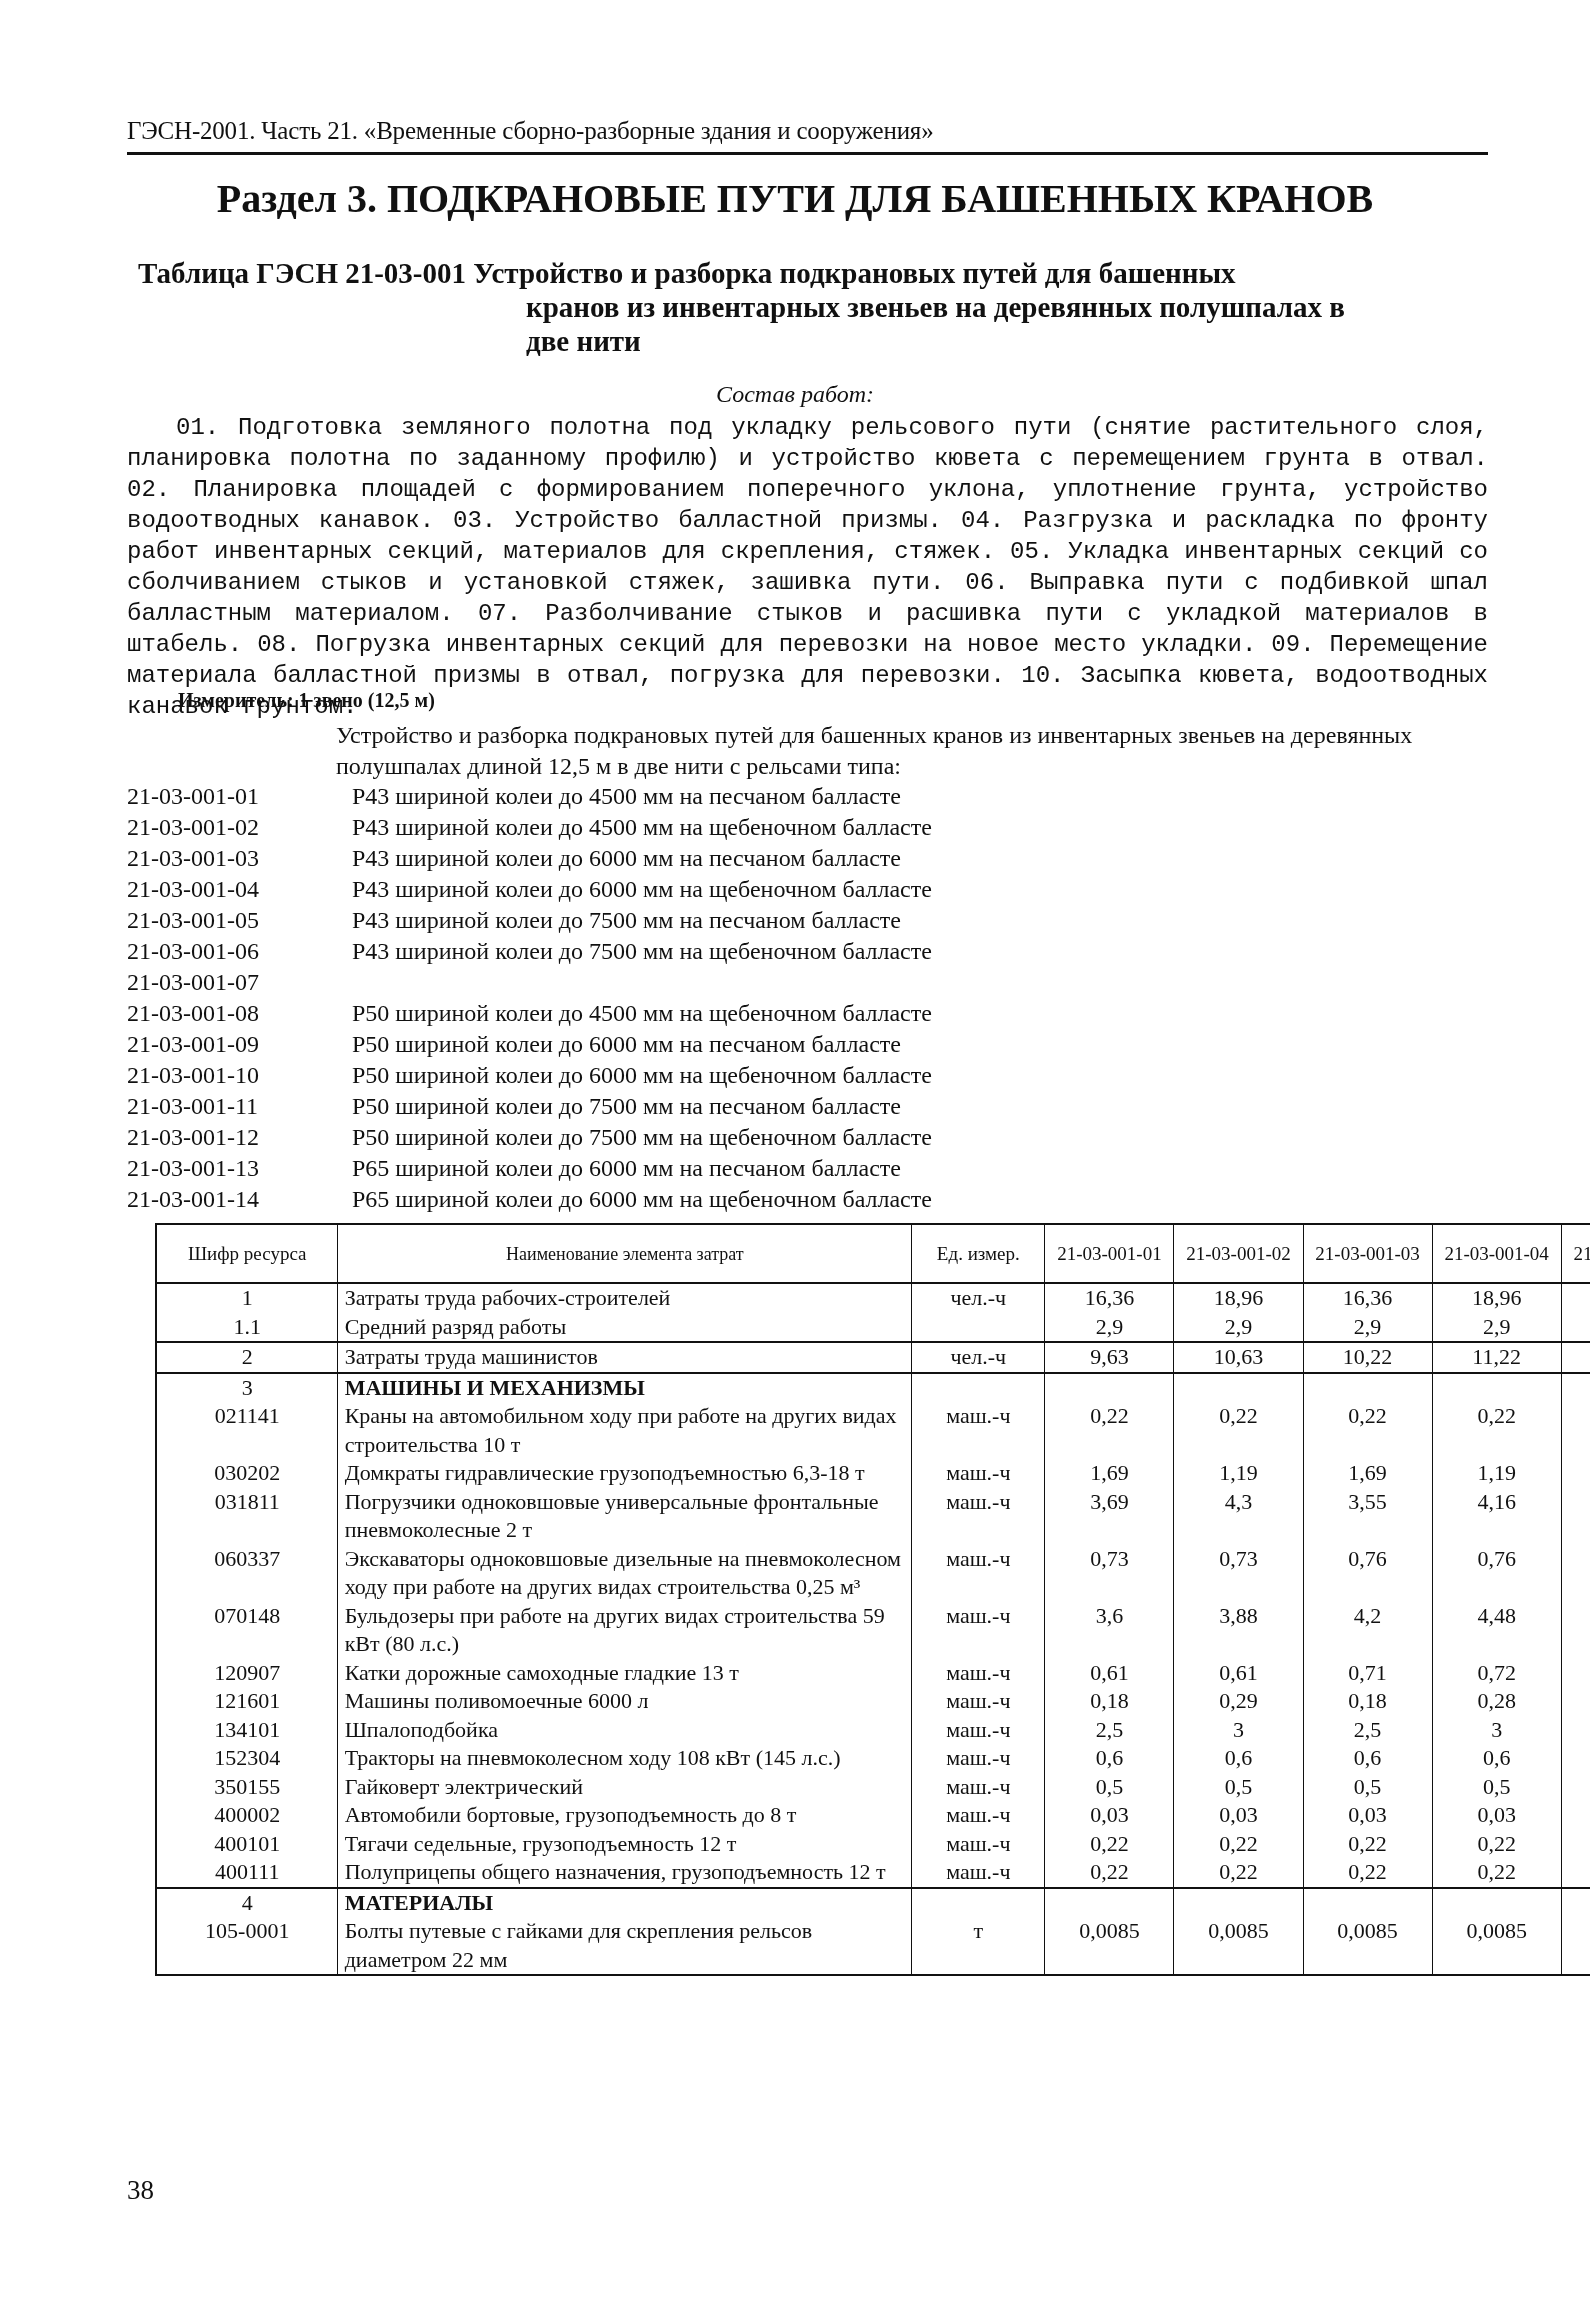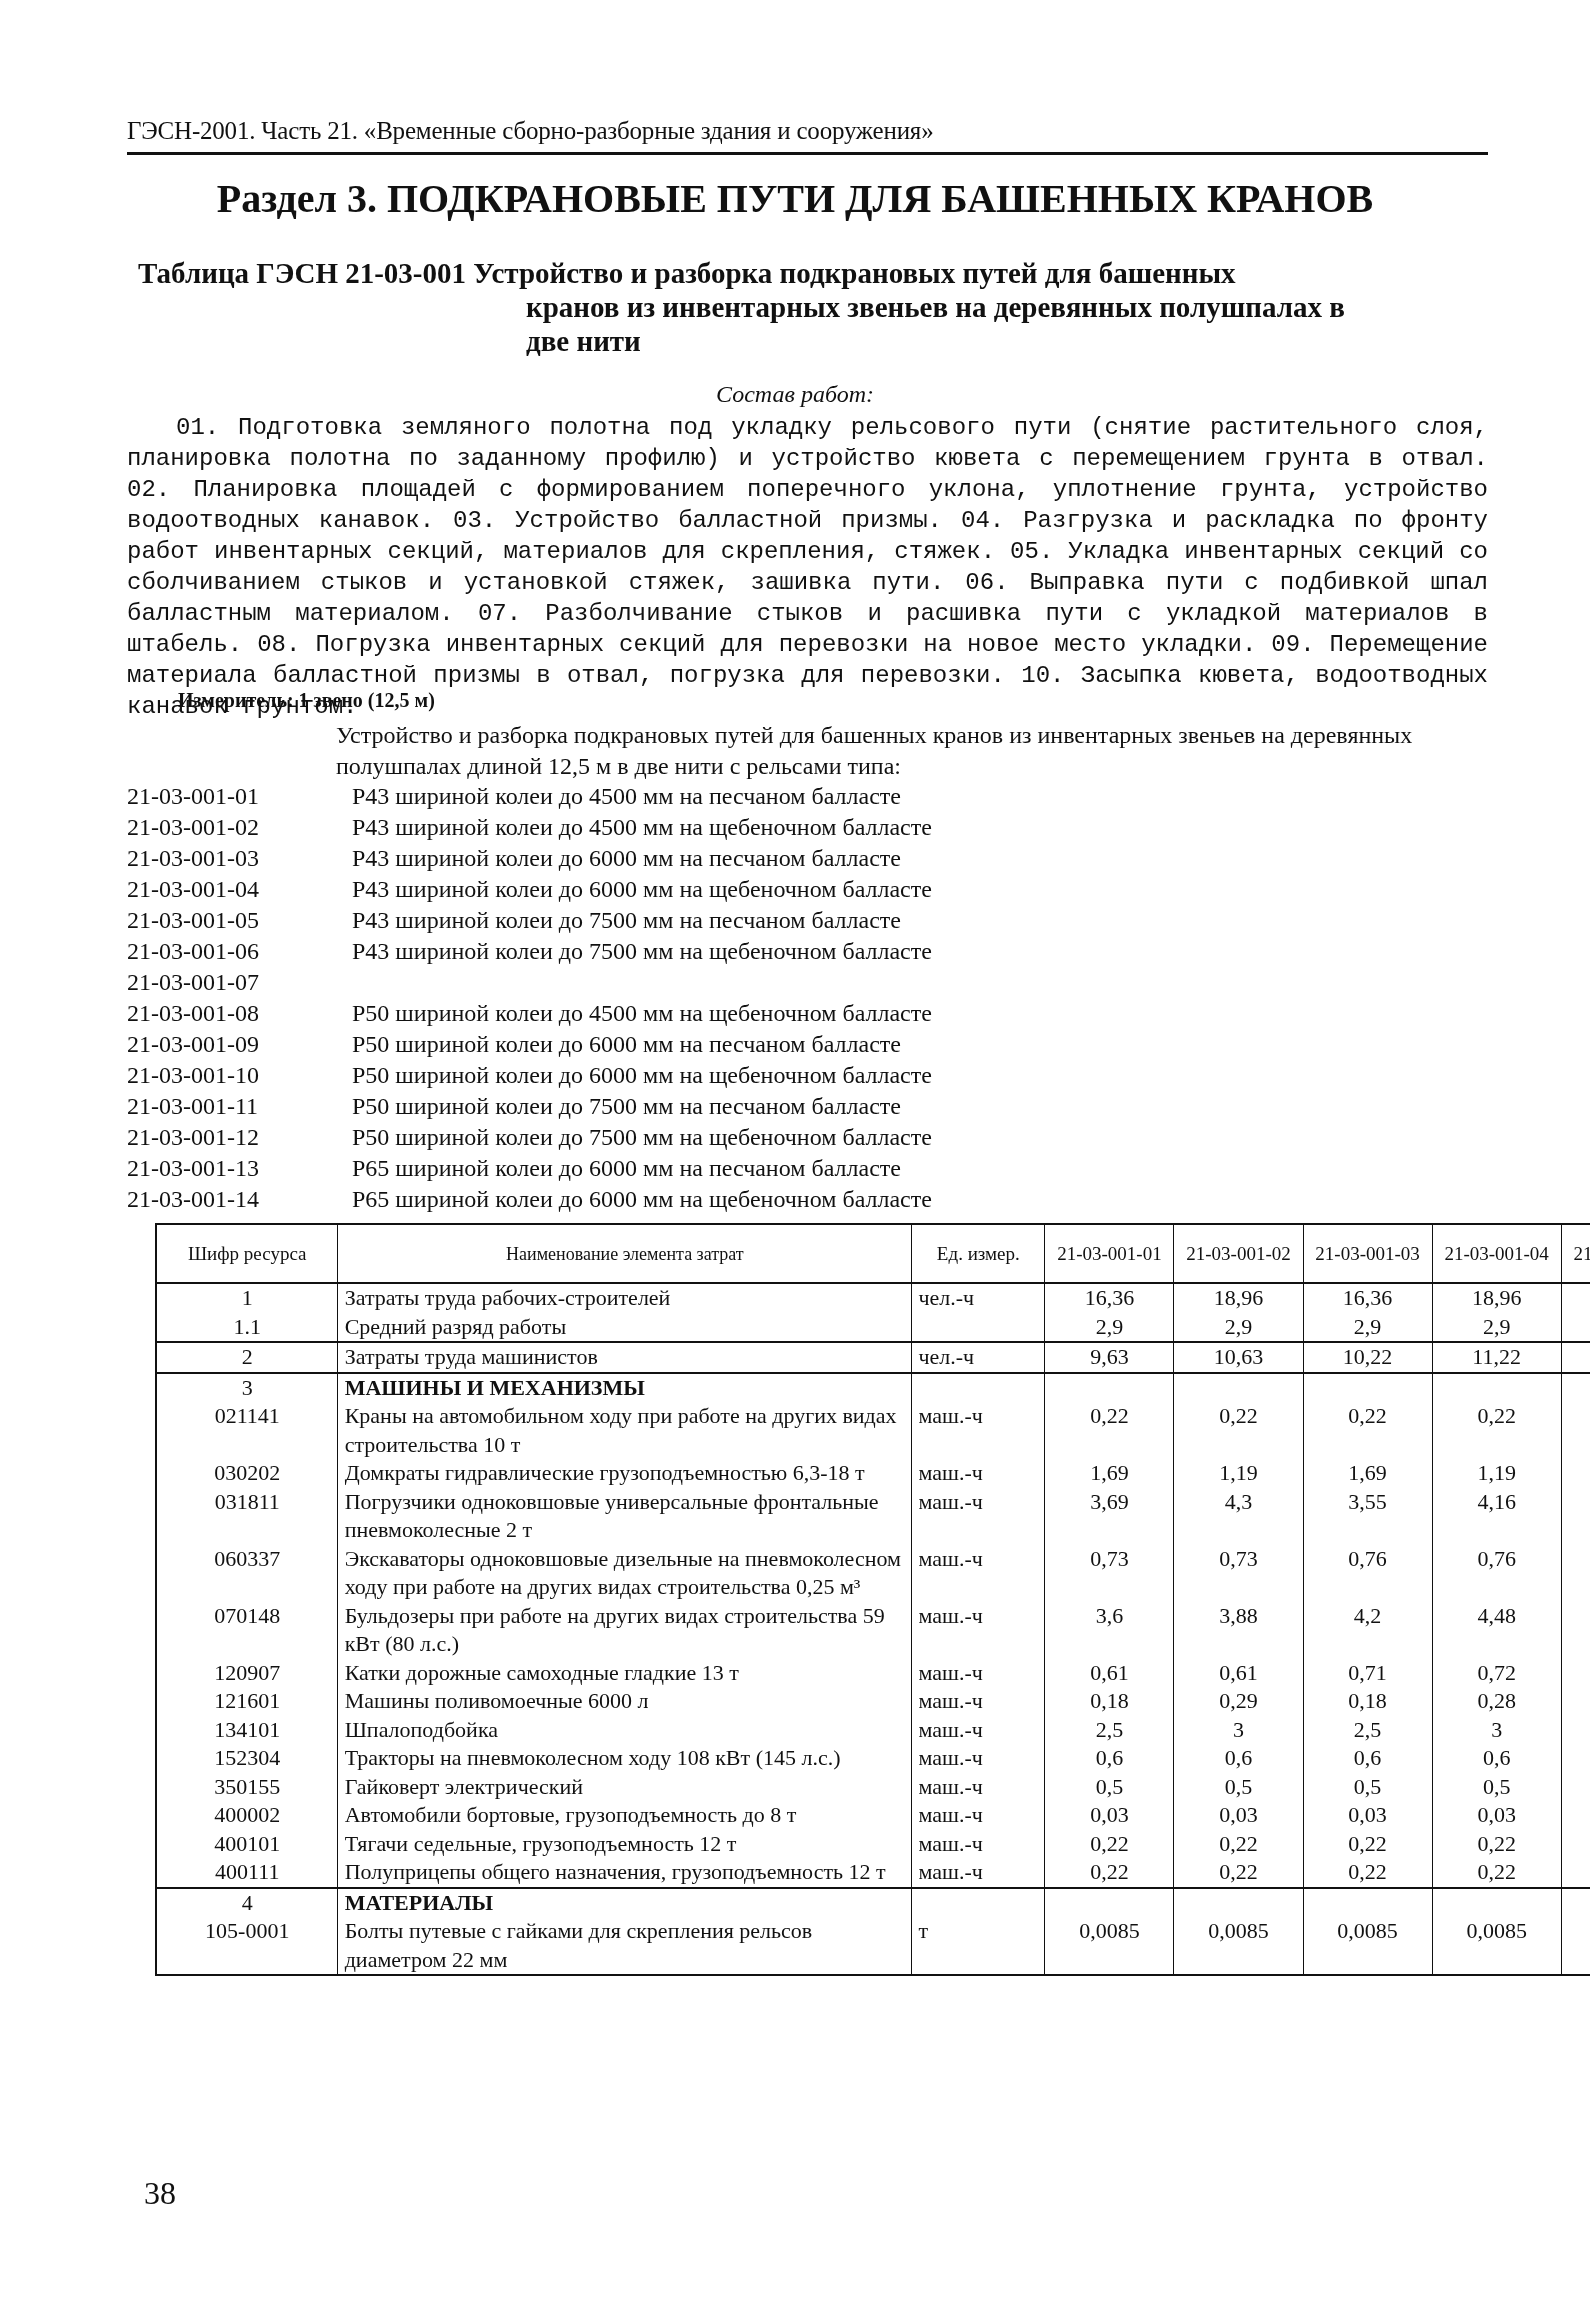--- a/index.html
+++ b/index.html
@@ -20,25 +20,25 @@
   .code-row .cid { width: 225px; }
   .code-row .ctext { flex: 1; }
 
   table.norms { position: absolute; left: 127px; top: 1223px; width: 1537px; border-collapse: collapse;
                 font-size: 22px; line-height: 28.5px; border: 2.3px solid #111; margin-left: 28px; }
   table.norms th, table.norms td { border-left: 1.5px solid #111; border-right: 1.5px solid #111; padding: 0 6.2px; vertical-align: top; }
   table.norms thead th { font-weight: normal; font-size: 19px; line-height: 26px; border: 1.5px solid #111; vertical-align: middle; text-align: center; height: 57px; }
   table.norms thead th.name-h { font-size: 18px; }
   .c-code { width: 122px; text-align: center; }
   .c-name { width: 415px; text-align: left; }
-  .c-unit { width: 86px; text-align: left; }
+  .c-unit { width: 86px; text-align: center; }
   .c-val { width: 83px; text-align: center; }
   tr.sep td { border-top: 2.3px solid #111; }
   td.bold { font-weight: bold; }
-  .page-num { left: 144px; top: 2175px; font-size: 32px; }
+  .page-num { left: 127px; top: 2175px; font-size: 27px; }
 </style>
 </head>
 <body>
 
 <div class="abs running-head">ГЭСН-2001. Часть 21. «Временные сборно-разборные здания и сооружения»</div>
 <div class="abs head-rule"></div>
 
 <div class="abs section-title">Раздел 3. ПОДКРАНОВЫЕ ПУТИ ДЛЯ БАШЕННЫХ КРАНОВ</div>
 
 <div class="abs table-title">

